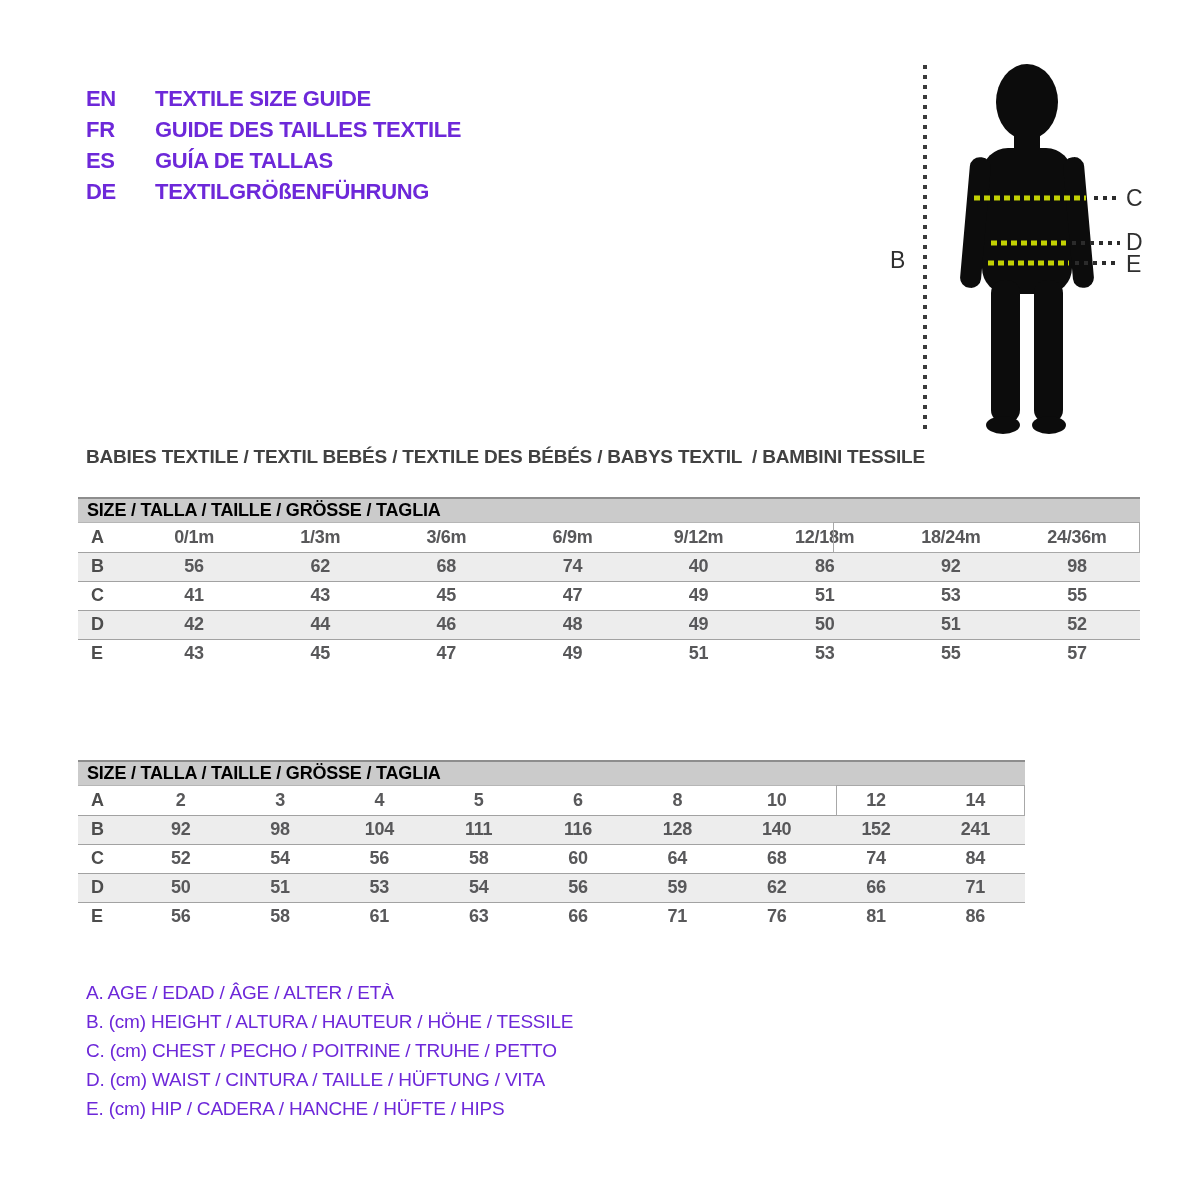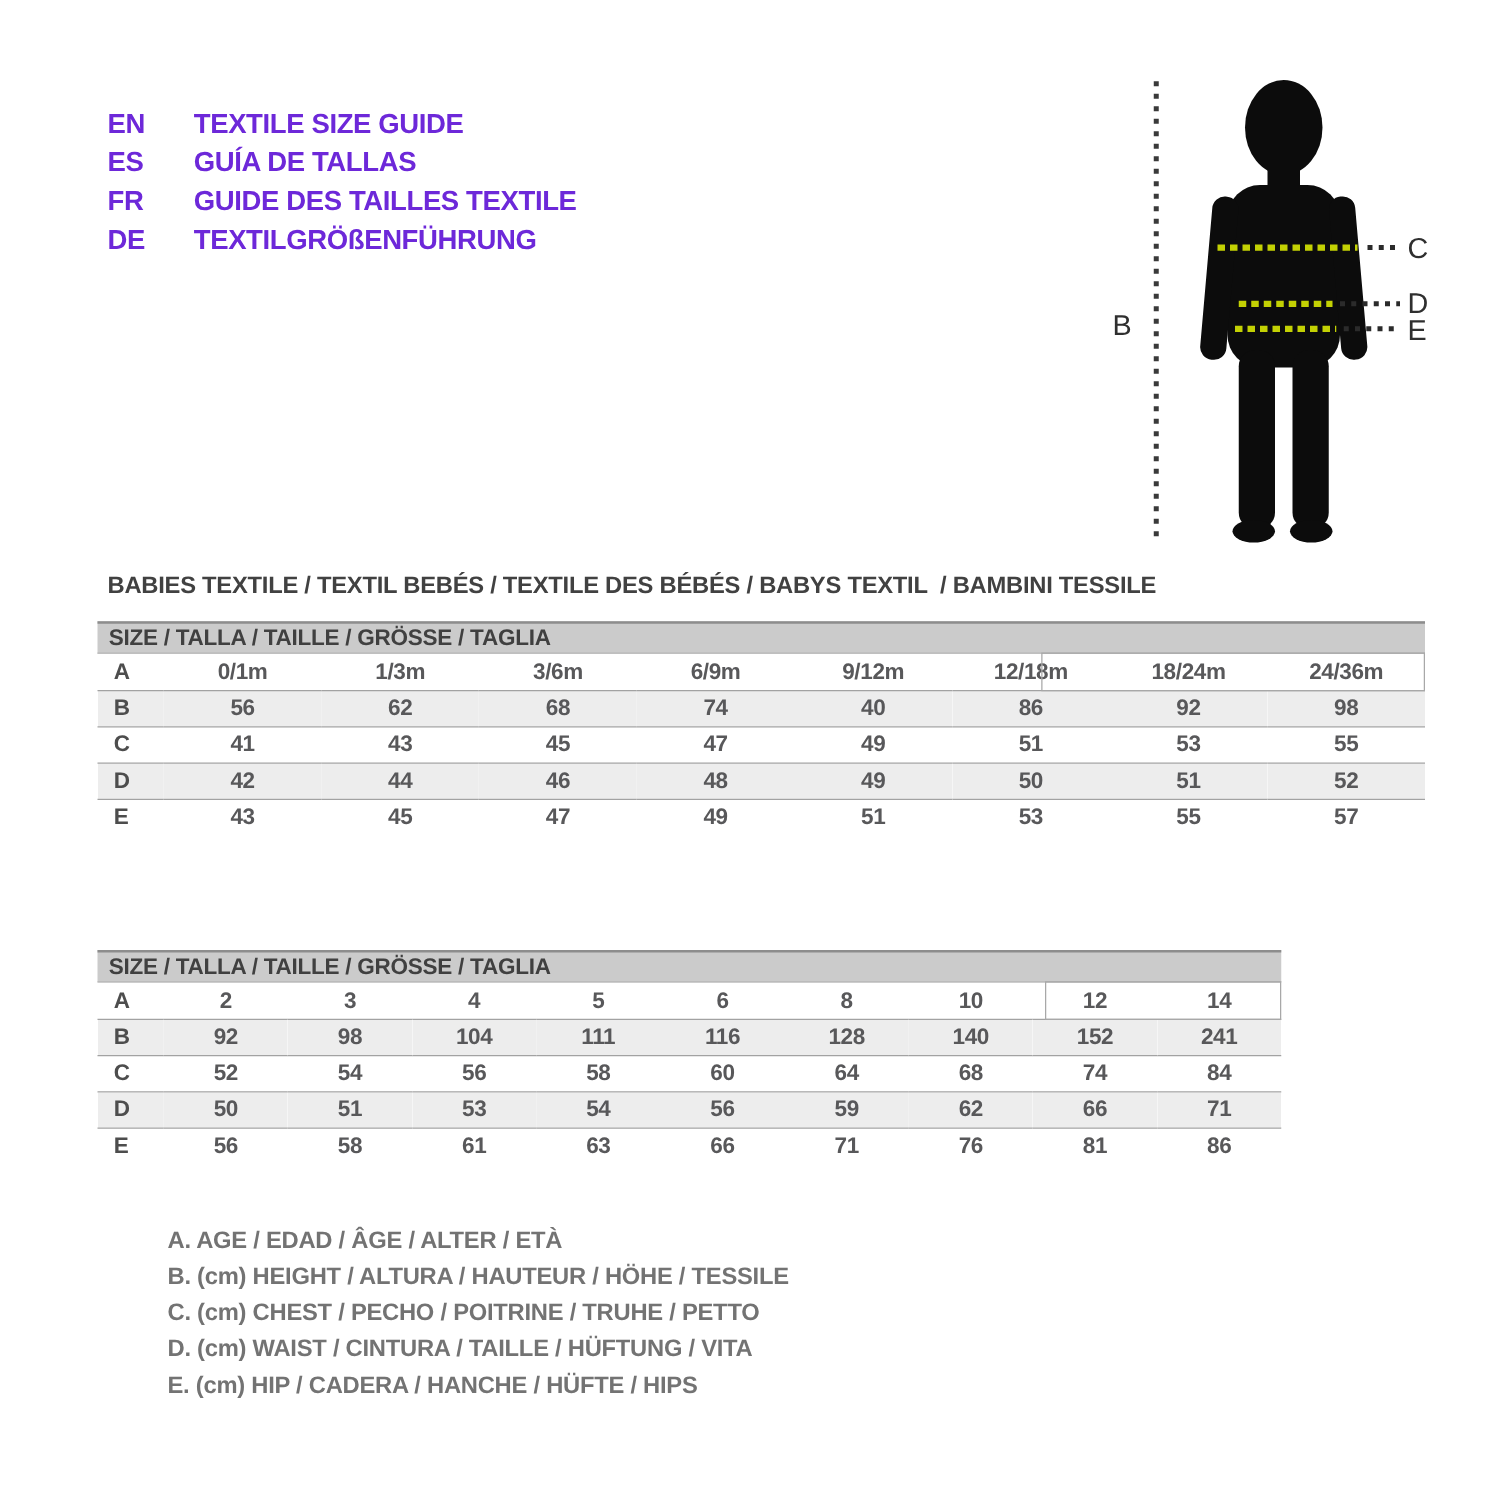--- a/index.html
+++ b/index.html
@@ -12,27 +12,27 @@
             color:#6d28d9;letter-spacing:-0.3px;white-space:pre;}
   .lang-code{width:69px;}
 
   
   #figure{position:absolute;left:870px;top:40px;width:330px;height:420px;}
   #figure text{font-family:"Liberation Sans", sans-serif;font-size:23px;fill:#2f2f2f;}
 
   
   .section-title{position:absolute;font-size:19px;font-weight:700;color:#414141;
                  letter-spacing:-0.2px;white-space:pre;}
-  #babies-title{left:86px;top:458px;}
+  #babies-title{left:86px;top:446px;}
   #children-title{left:86px;top:722px;}
 
   
   .size-head{position:absolute;box-sizing:border-box;height:26px;background:#cbcbcb;
              border-top:2px solid #8d8d8d;border-bottom:1px solid #b6b6b6;
-             font-size:18px;font-weight:700;color:#404040;padding-left:9px;
+             font-size:18px;font-weight:700;color:#000000;padding-left:9px;
              line-height:22px;letter-spacing:-0.2px;white-space:pre;}
   #babies-head{left:78px;top:497px;width:1062px;}
   #children-head{left:78px;top:760px;width:947px;}
 
   
   table.size-table{position:absolute;border-collapse:collapse;table-layout:fixed;}
   #babies-table{left:78px;top:523px;width:1062px;}
   #children-table{left:78px;top:786px;width:947px;}
   .size-table tr{height:29px;}
   .size-table tr.shaded{background:#ededed;}
@@ -41,42 +41,42 @@
                  padding:0;letter-spacing:-0.3px;overflow:hidden;}
   .size-table td.rowlabel{text-align:left;padding-left:13px;color:#4d4d4d;}
 
   
   .sel-box{position:absolute;background:transparent;border:1px solid #a8a8a8;box-sizing:border-box;}
   #babies-box{left:833px;top:522px;width:307px;height:31px;}
   #children-box{left:836px;top:785px;width:189px;height:31px;}
 
   
   #legend{position:absolute;left:86px;top:978px;}
-  .legend-line{height:29px;display:flex;align-items:center;font-size:19px;font-weight:700;
-               color:#737373;letter-spacing:-0.2px;white-space:pre;margin-left:48px;}
+  .legend-line{height:29px;display:flex;align-items:center;font-size:19px;font-weight:400;
+               color:#6d28d9;letter-spacing:-0.2px;white-space:pre;}
 </style>
 </head>
 <body>
 
 <div class="page">
 
   <div id="lang-block">
   <div class="lang-row">
     <span class="lang-code">EN</span>
     <span class="lang-title">TEXTILE SIZE GUIDE</span>
   </div>
 
   <div class="lang-row">
+    <span class="lang-code">FR</span>
+    <span class="lang-title">GUIDE DES TAILLES TEXTILE</span>
+  </div>
+
+  <div class="lang-row">
     <span class="lang-code">ES</span>
     <span class="lang-title">GUÍA DE TALLAS</span>
-  </div>
-
-  <div class="lang-row">
-    <span class="lang-code">FR</span>
-    <span class="lang-title">GUIDE DES TAILLES TEXTILE</span>
   </div>
 
   <div class="lang-row">
     <span class="lang-code">DE</span>
     <span class="lang-title">TEXTILGRÖßENFÜHRUNG</span>
   </div>
 
 </div>
 
   <svg id="figure" viewBox="0 0 330 420" xmlns="http://www.w3.org/2000/svg">

